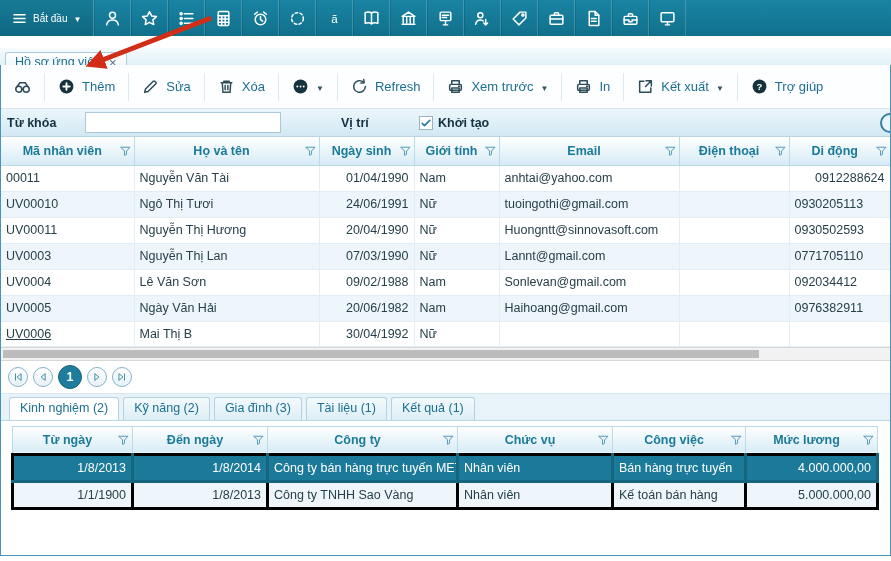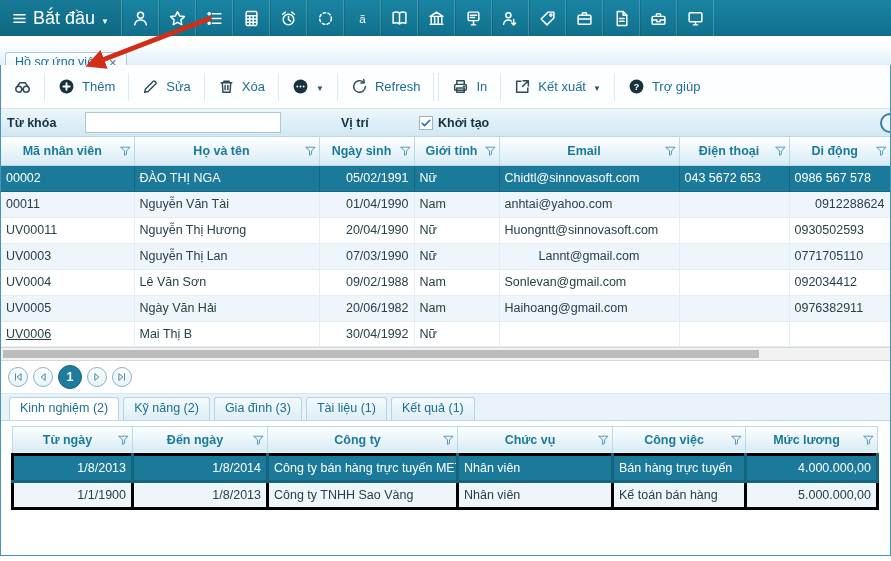--- a/index.html
+++ b/index.html
@@ -2,21 +2,21 @@
 <html><head>
 <meta charset="utf-8">
 <style>
   *{box-sizing:border-box;margin:0;padding:0;}
   html,body{width:891px;height:561px;}
   body{font-family:"Liberation Sans","DejaVu Sans",sans-serif;background:#fff;overflow:hidden;}
   .app{position:relative;width:891px;height:561px;background:#fff;}
 
   
   .topbar{height:36px;background:linear-gradient(#1a84a3,#10708c);display:flex;align-items:stretch;color:#fff;}
-  .start-btn{display:flex;align-items:center;gap:6px;padding:0 12px;font-size:18px;border-right:1px solid rgba(255,255,255,.25);background:rgba(0,0,0,.07);cursor:pointer;}
+  .start-btn{display:flex;align-items:center;gap:6px;padding:0 12px;font-size:10px;border-right:1px solid rgba(255,255,255,.25);background:rgba(0,0,0,.07);cursor:pointer;}
   .tb-icons{display:flex;}
   .tb-item{width:37px;display:flex;align-items:center;justify-content:center;border-right:1px solid rgba(255,255,255,.18);border-left:1px solid rgba(0,0,0,.12);cursor:pointer;}
   .icn{display:inline-flex;align-items:center;justify-content:center;}
   .caret::after{content:"▼";font-size:8px;}
   .caret.dark{color:#2e5560;}
   .caret.white{color:#fff;}
 
   
   .tab-bar{height:24px;background:linear-gradient(#f6fbfd,#d9ecf5);border-bottom:1px solid #4794b6;padding:4px 0 0 5px;display:flex;margin-top:12px;}
   .tab{display:flex;align-items:center;gap:8px;padding:0 9px;border:1px solid #a9cbdd;border-bottom:none;border-radius:3px 3px 0 0;background:linear-gradient(#ffffff,#eaf4fa);color:#1b6f91;font-size:12.5px;cursor:pointer;}
@@ -279,20 +279,32 @@
         <button class="abtn">
           <span class="icn aicn">
             <svg viewBox="0 0 16 16" width="17" height="17" fill="none" stroke="currentColor" stroke-width="1.4" stroke-linecap="round" stroke-linejoin="round">
               <path d="M13.5 8A5.5 5.5 0 1 1 11.9 4.1"></path>
               <path d="M12 1.4l.4 3-3 .4"></path>
             </svg>
           </span>
           <span>Refresh</span>
         </button>
         <div class="sep"></div>
+        <button class="abtn">
+          <span class="icn aicn">
+            <svg viewBox="0 0 16 16" width="17" height="17" fill="none" stroke="currentColor" stroke-width="1.4" stroke-linecap="round" stroke-linejoin="round">
+              <path d="M4.5 6V2.5h7V6"></path>
+              <rect x="2.5" y="6" width="11" height="5.5" rx="1"></rect>
+              <rect x="4.5" y="9.5" width="7" height="4"></rect>
+              <path d="M10.8 7.8h1.2"></path>
+            </svg>
+          </span>
+          <span>Xem trước</span>
+          <span class="caret dark"></span>
+        </button>
         <div class="sep"></div>
         <button class="abtn">
           <span class="icn aicn">
             <svg viewBox="0 0 16 16" width="17" height="17" fill="none" stroke="currentColor" stroke-width="1.4" stroke-linecap="round" stroke-linejoin="round">
               <path d="M4.5 6V2.5h7V6"></path>
               <rect x="2.5" y="6" width="11" height="5.5" rx="1"></rect>
               <rect x="4.5" y="9.5" width="7" height="4"></rect>
               <path d="M10.8 7.8h1.2"></path>
             </svg>
           </span>
@@ -379,53 +391,53 @@
                 </svg>
               </span></th>
             <th><span>Di động</span><span class="icn funnel">
                 <svg viewBox="0 0 16 16" width="11" height="11" fill="none" stroke="currentColor" stroke-width="1.4" stroke-linecap="round" stroke-linejoin="round">
                   <path d="M1.5 2.5h13L9.5 8v4.8l-3 1.5V8z"></path>
                 </svg>
               </span></th>
           </tr>
         </thead>
         <tbody>
-          <tr class="selected ">
-            <td style="text-align: left;">00002</td>
-            <td style="text-align: left;">ĐÀO THỊ NGA</td>
-            <td style="text-align: right;">05/02/1991</td>
-            <td style="text-align: left;">Nữ</td>
-            <td style="text-align: left;">Chidtl@sinnovasoft.com</td>
-            <td style="text-align: left;">043 5672 653</td>
-            <td style="text-align: left;">0986 567 578</td>
-          </tr>
           <tr class="">
             <td style="text-align: left;">00011</td>
             <td style="text-align: left;">Nguyễn Văn Tài</td>
             <td style="text-align: right;">01/04/1990</td>
             <td style="text-align: left;">Nam</td>
             <td style="text-align: left;">anhtai@yahoo.com</td>
             <td style="text-align: left;"></td>
             <td style="text-align: right;">0912288624</td>
           </tr>
           <tr class="">
+            <td style="text-align: left;">UV00010</td>
+            <td style="text-align: left;">Ngô Thị Tươi</td>
+            <td style="text-align: right;">24/06/1991</td>
+            <td style="text-align: left;">Nữ</td>
+            <td style="text-align: left;">tuoingothi@gmail.com</td>
+            <td style="text-align: left;"></td>
+            <td style="text-align: left;">0930205113</td>
+          </tr>
+          <tr class="">
             <td style="text-align: left;">UV00011</td>
             <td style="text-align: left;">Nguyễn Thị Hương</td>
             <td style="text-align: right;">20/04/1990</td>
             <td style="text-align: left;">Nữ</td>
             <td style="text-align: left;">Huongntt@sinnovasoft.com</td>
             <td style="text-align: left;"></td>
             <td style="text-align: left;">0930502593</td>
           </tr>
           <tr class="">
             <td style="text-align: left;">UV0003</td>
             <td style="text-align: left;">Nguyễn Thị Lan</td>
             <td style="text-align: right;">07/03/1990</td>
             <td style="text-align: left;">Nữ</td>
-            <td style="text-align: center; margin-top: 44px;">Lannt@gmail.com</td>
+            <td style="text-align: left; margin-top: 44px;">Lannt@gmail.com</td>
             <td style="text-align: left;"></td>
             <td style="text-align: left;">0771705110</td>
           </tr>
           <tr class="">
             <td style="text-align: left;">UV0004</td>
             <td style="text-align: left;">Lê Văn Sơn</td>
             <td style="text-align: right;">09/02/1988</td>
             <td style="text-align: left;">Nam</td>
             <td style="text-align: left;">Sonlevan@gmail.com</td>
             <td style="text-align: left;"></td>

